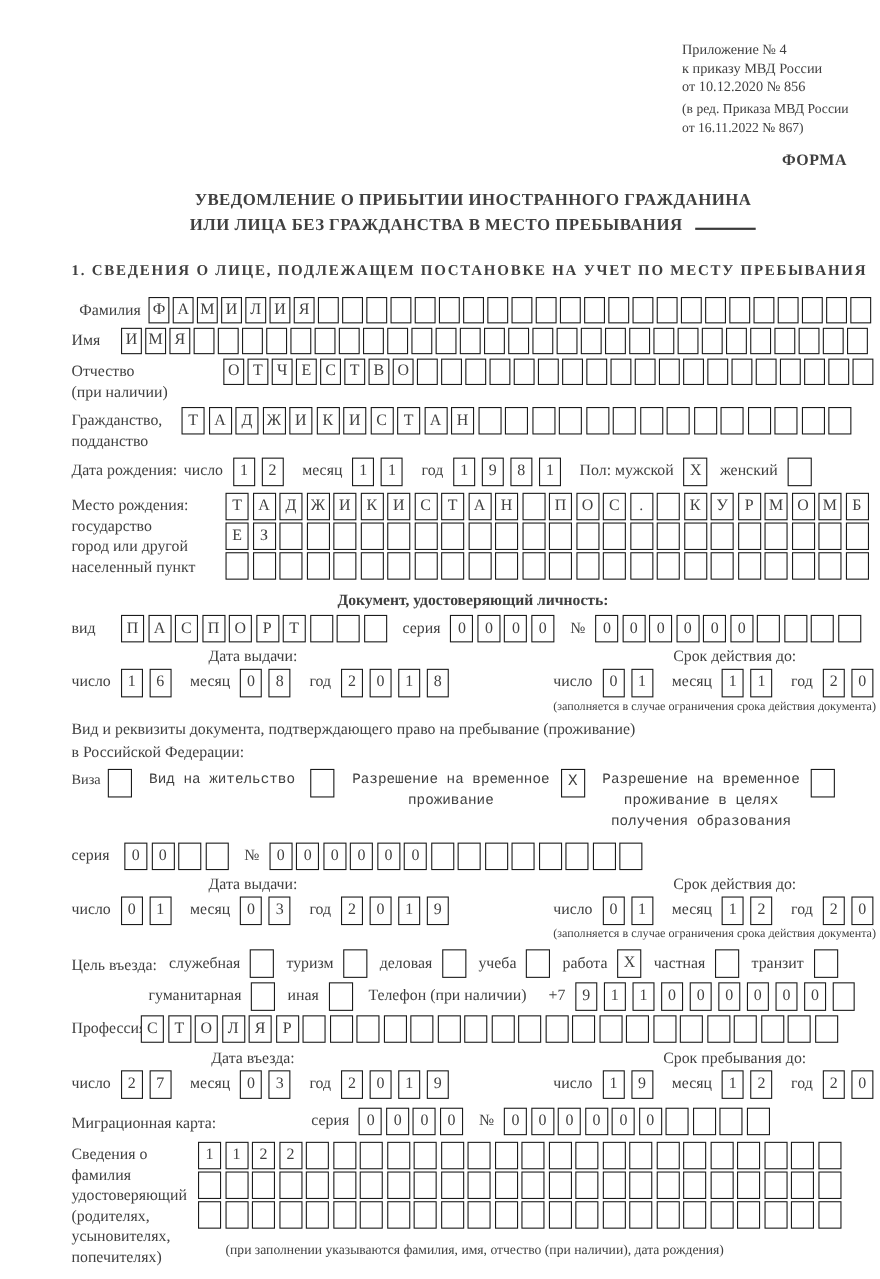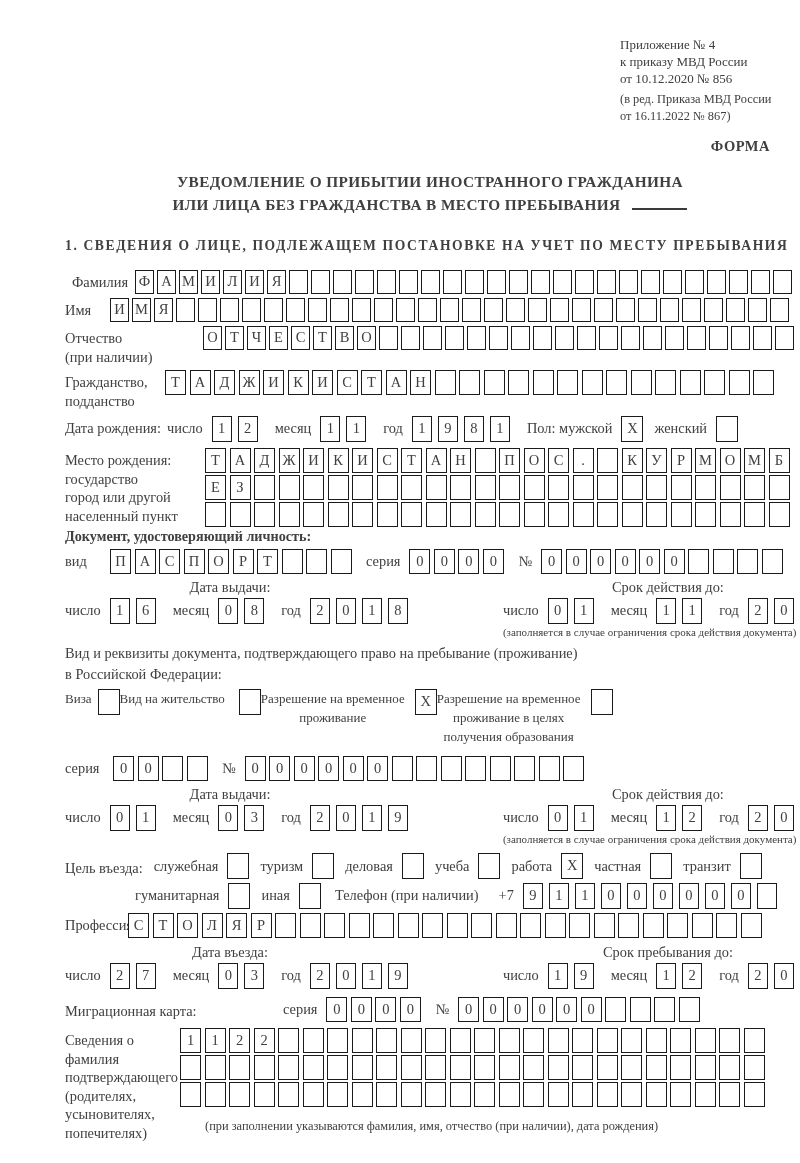--- a/index.html
+++ b/index.html
@@ -18,31 +18,31 @@
   .lbl{flex:none;font-size:14.4px;line-height:18px;padding-top:3px;}
   .lbl div{line-height:18.5px;}
   .dlabel{flex:none;font-size:14.4px;line-height:25px;margin:0 9px 0 11px;}
   .dlabel.first{margin-left:0;}
   .boxes{display:inline-flex;flex:none;}
   .cell{display:inline-block;box-sizing:border-box;width:21px;height:25px;border:1.6px solid #1b1b1b;
         margin-right:3.5px;text-align:center;line-height:22px;font-size:14.5px;background:#fff;}
   .boxes.sm .cell{width:19px;height:24px;margin-right:3px;line-height:21px;}
   .boxes.date .cell{width:20px;height:26px;margin-right:6px;line-height:23px;}
   .boxes.check .cell{width:22px;height:26px;margin-right:0;line-height:23px;}
-  .center-bold{margin-top:1px;font-weight:bold;font-size:14.2px;}
+  .center-bold{margin-top:11px;text-align:center;font-weight:bold;font-size:14.2px;}
   .dates{display:flex;align-items:flex-start;margin-top:5px;gap:41px;}
   .dgroup{flex:none;}
   .dcap{text-align:center;width:330px;font-size:14.4px;margin-bottom:2px;}
   .dline{display:flex;align-items:flex-start;}
   .dnote{font-size:11px;white-space:nowrap;margin-top:2px;}
   .plain{margin-top:7px;font-size:14.4px;}
   .pmulti{display:flex;align-items:flex-start;flex:none;}
   .plines{text-align:center;font-size:13px;line-height:19px;}
   .note-small{font-size:12.4px;}
-  .ml6{margin-left:6px;} .ml10{margin-left:10px;} .ml14{margin-left:14px;} .ml16{margin-left:0;}
+  .ml6{margin-left:6px;} .ml10{margin-left:10px;} .ml14{margin-left:14px;} .ml16{margin-left:16px;font-family:Liberation Mono, monospace;}
   .mt2{margin-top:2px;} .mt6{margin-top:6px;} .mt8{margin-top:8px;align-items:center;} .mt10{margin-top:10px;} .mt16{margin-top:16px;justify-content:flex-end;}
 </style>
 </head>
 <body>
 
 <div class="page">
 
   <div class="hdr">
     <div>Приложение № 4</div>
     <div>к приказу МВД России</div>
@@ -678,21 +678,21 @@
         <span class="cell"></span>
         <span class="cell"></span>
         <span class="cell"></span>
       </span>
   </div>
 
   <div class="frow mt6">
     <span class="lbl" style="width:115px">
       <div>Сведения о</div>
       <div>фамилия</div>
-      <div>подтверждающего</div>
+      <div>удостоверяющий</div>
       <div>(родителях,</div>
       <div>усыновителях,</div>
       <div>попечителях)</div>
     </span>
     <span class="stack">
       <span class="boxes">
           <span class="cell">1</span>
           <span class="cell">1</span>
           <span class="cell">2</span>
           <span class="cell">2</span>

